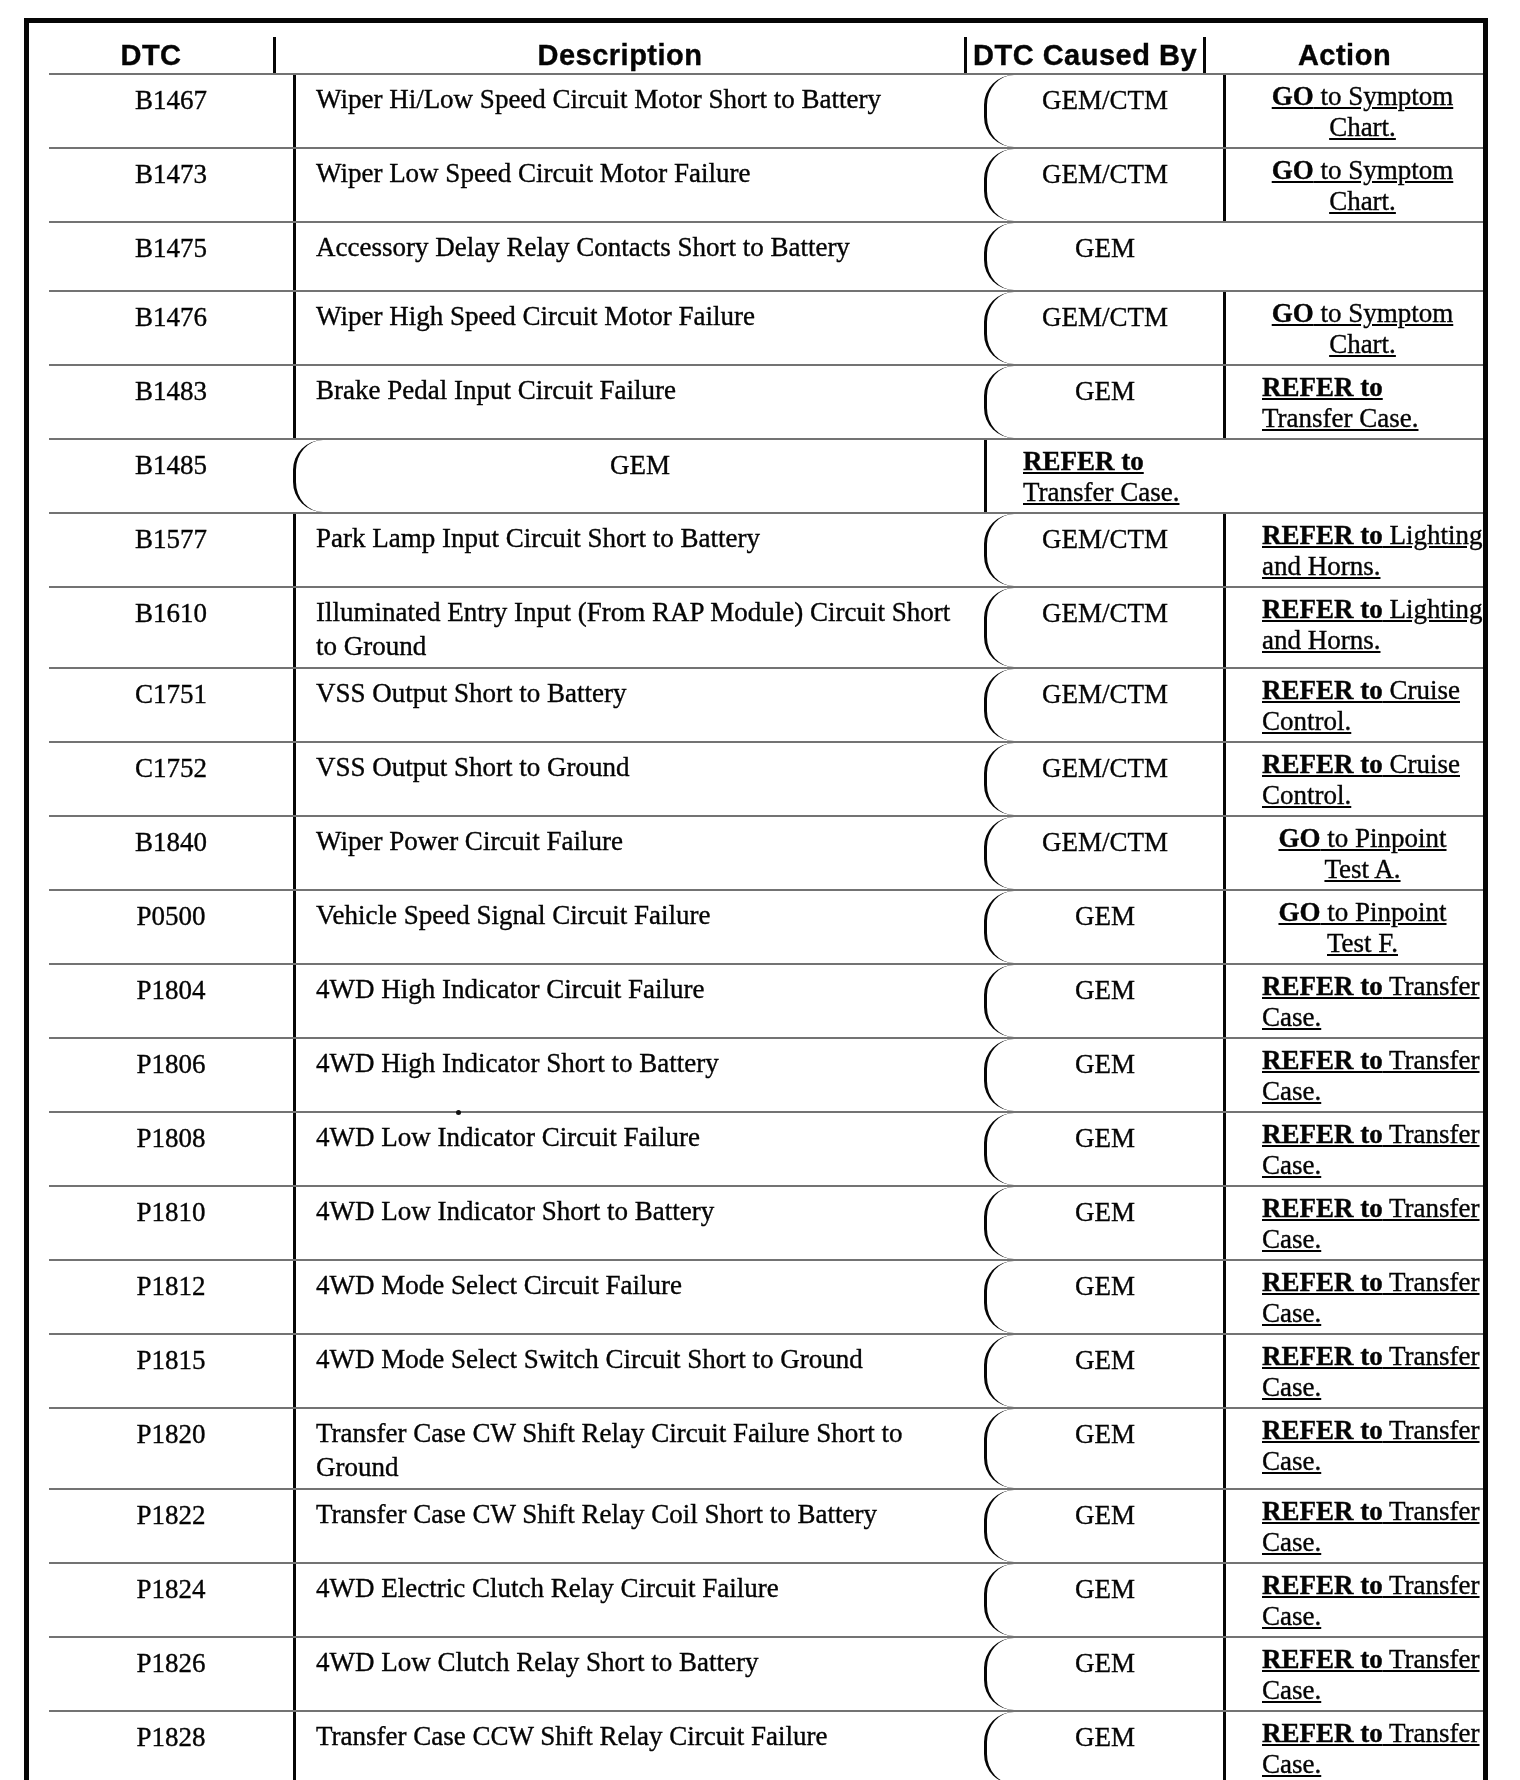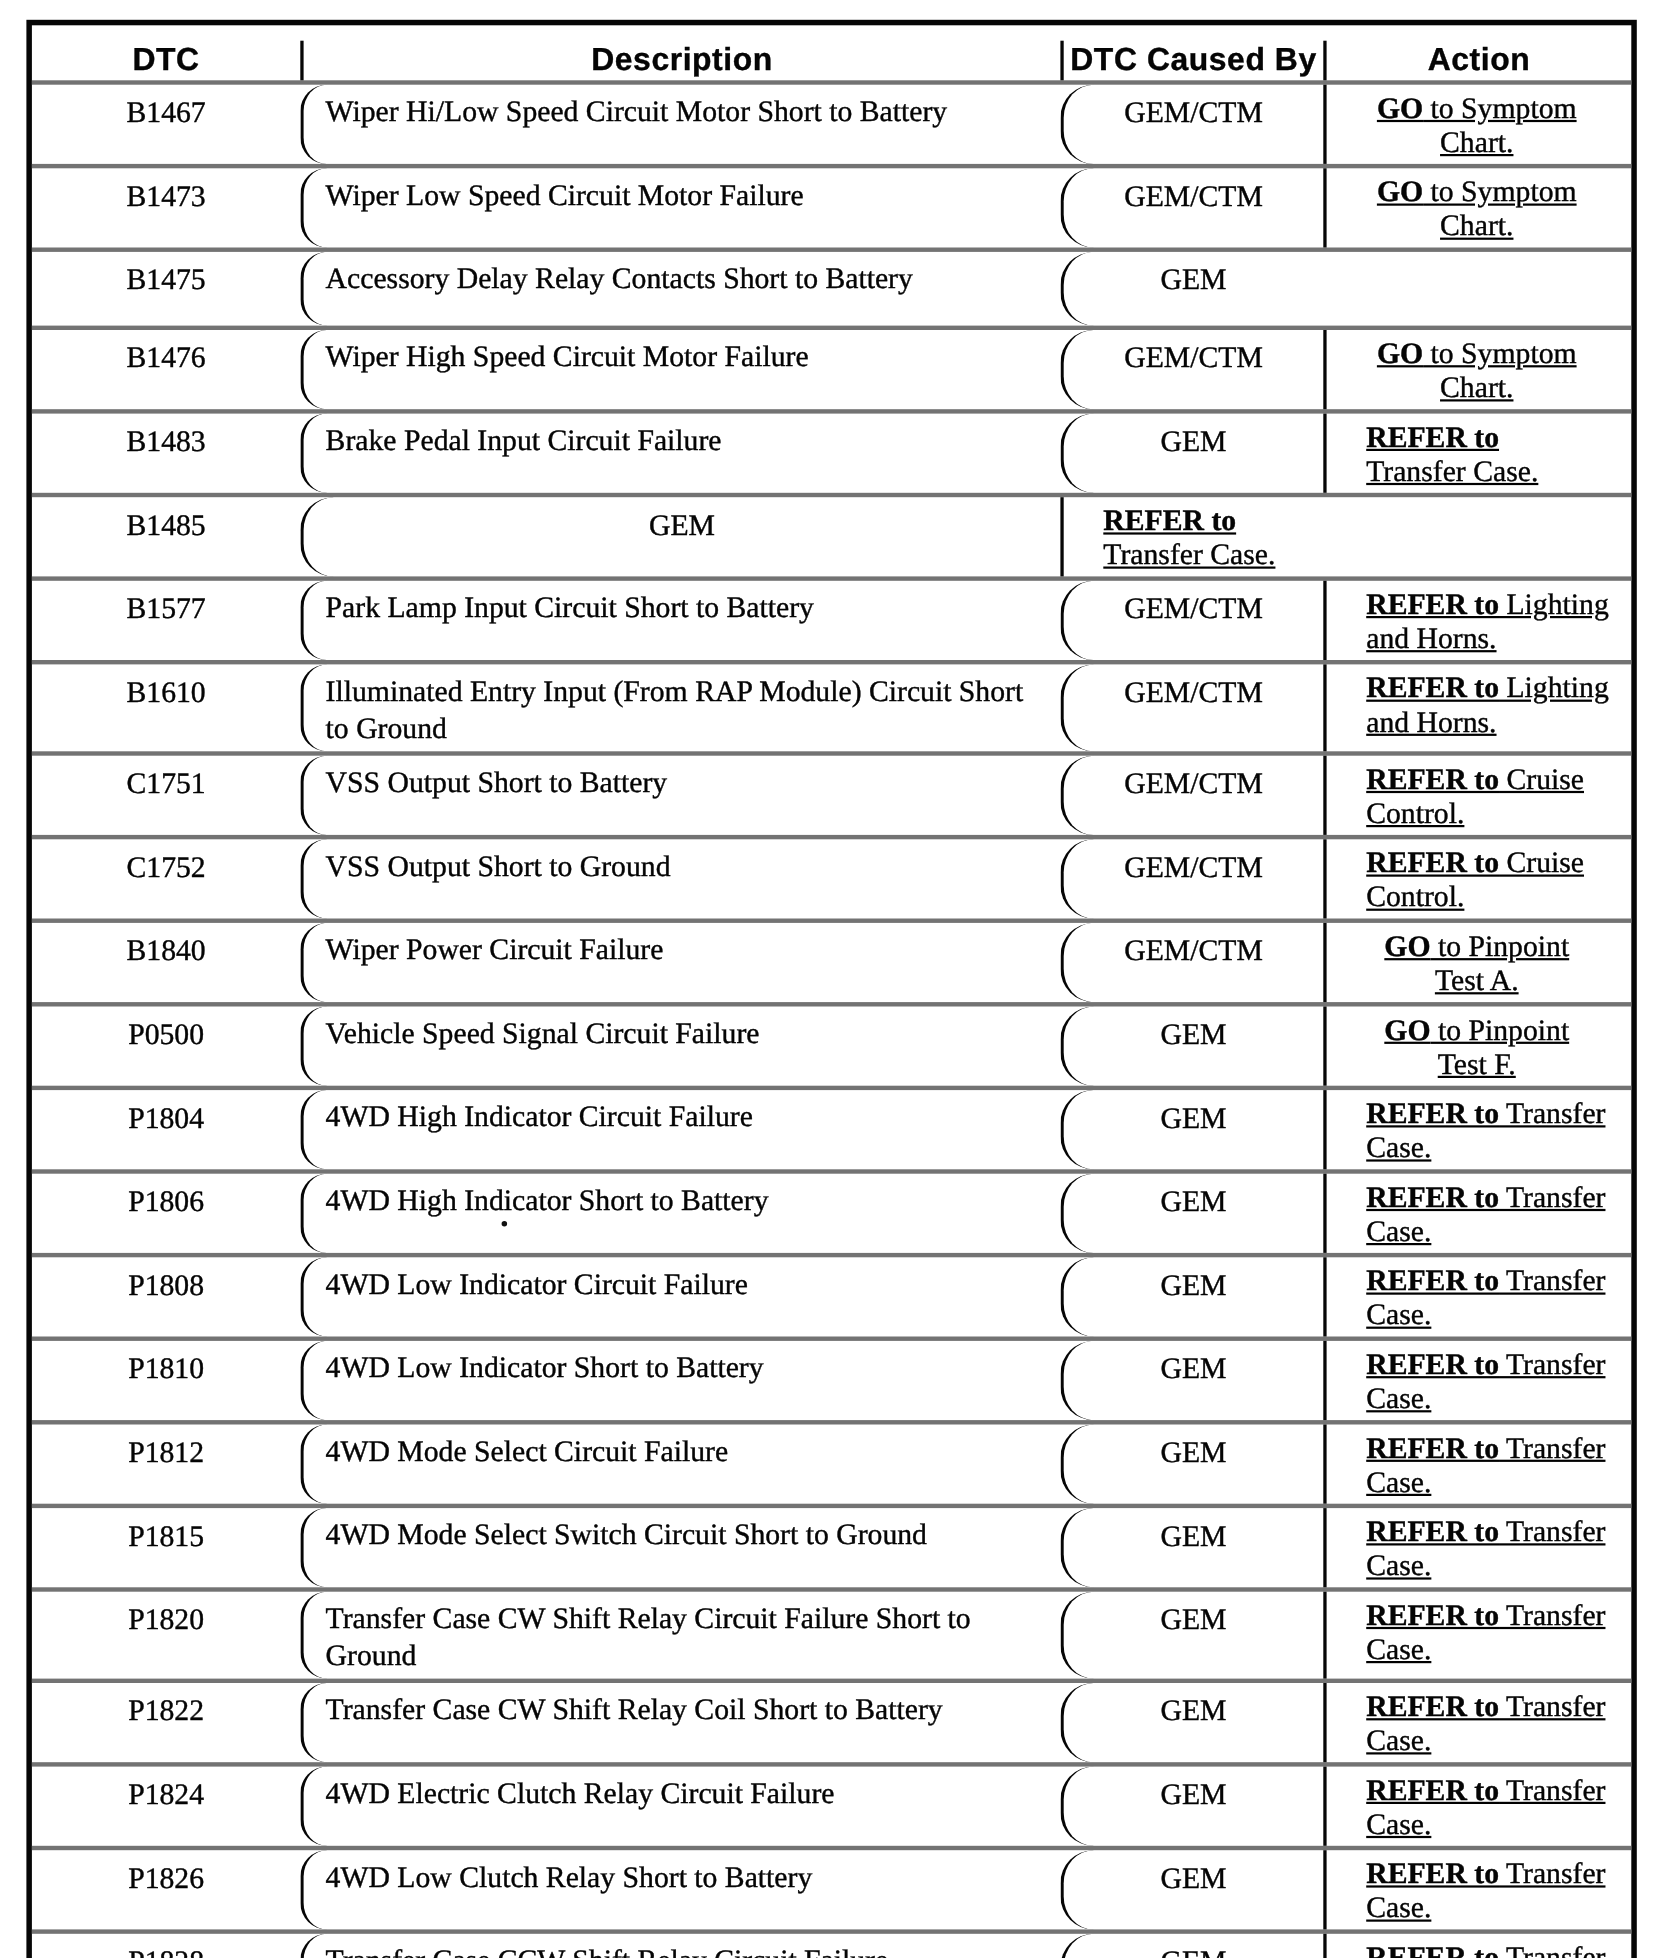--- a/index.html
+++ b/index.html
@@ -34,33 +34,33 @@
     border-left: 3px solid #060606;
   }
   .thead .cell {
     height: 36px;
     font: bold 29px/36px "Liberation Sans", sans-serif;
     text-align: center;
     letter-spacing: 0.5px;
     margin-top: 14px;
   }
   .trow {
-    border-top: 4px solid #737373;
+    border-top: 2px solid #737373;
     min-height: 67px;
+    margin-left: 20px;
   }
   .c-code {
     font: 27px/32px "Liberation Serif", serif;
     text-align: center;
     padding-top: 9px;
   }
   .c-desc {
     font: 27px/34px "Liberation Serif", serif;
     padding: 7px 14px 4px 20px;
     white-space: pre-line;
-    border-radius: 24px;
   }
   .c-cause {
     font: 27px/32px "Liberation Serif", serif;
     text-align: center;
     padding-top: 9px;
     border-radius: 30px;
   }
   .c-action {
     font: 27px/31px "Liberation Serif", serif;
     padding: 6px 8px 4px 36px;

